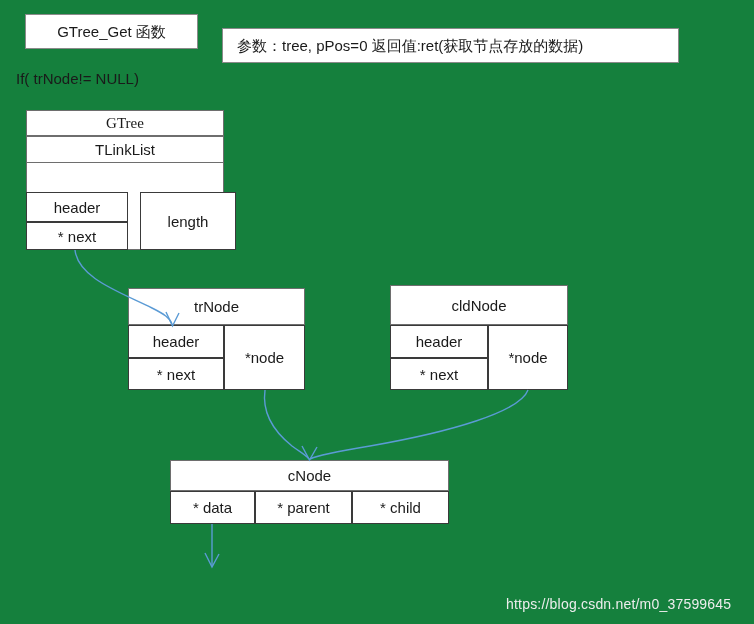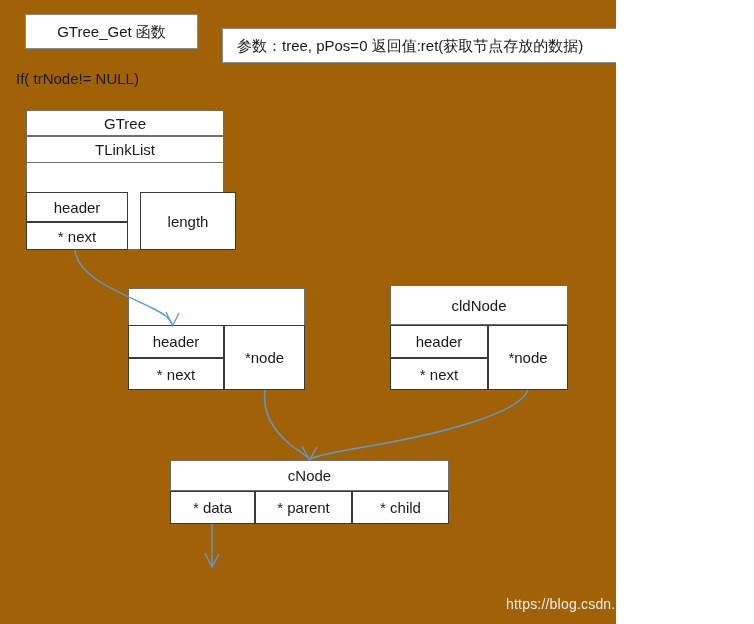--- a/index.html
+++ b/index.html
@@ -7,23 +7,23 @@
     margin: 0;
     padding: 0;
     background: #ffffff;
   }
   body {
     font-family: "Liberation Sans", "DejaVu Sans", sans-serif;
     color: #1a1a1a;
   }
   #canvas {
     position: relative;
-    width: 616px;
+    width: 754px;
     height: 624px;
-    background: #a16207;
+    background: #15803d;
     overflow: hidden;
   }
   .box {
     position: absolute;
     box-sizing: border-box;
     border: 1.5px solid #7f7f7f;
     background: #ffffff;
     display: flex;
     align-items: center;
     justify-content: center;
@@ -100,37 +100,40 @@
   </div>
 
   <div class="box hdr-box left-text" style="left:222px; top:14px; width:457px; height:35px;margin-top:14px;">
     <span>参数：tree, pPos=0  返回值:ret(获取节点存放的数据)</span>
   </div>
 
   <div class="plain-text" style="left:16px; top:70px;">If( trNode!= NULL)</div>
 
   <div class="struct" style="left:26px; top:110px; width:198px; height:140px;">
   </div>
-  <div class="cell title" style="left:26px; top:110px; width:198px; height:26px;">
+  <div class="cell title" style="left:26px; top:110px; width:198px; height:26px;font-family:Liberation Serif, serif;">
     <span>GTree</span>
   </div>
   <div class="cell title" style="left:26px; top:136px; width:198px; height:27px;">
     <span>TLinkList</span>
   </div>
   <div class="cell" style="left:26px; top:192px; width:102px; height:30px;">
     <span>header</span>
   </div>
   <div class="cell" style="left:26px; top:222px; width:102px; height:28px;">
     <span>* next</span>
   </div>
   <div class="cell" style="left:140px; top:192px; width:96px; height:58px;">
     <span>length</span>
   </div>
 
   <div class="struct" style="left:128px; top:288px; width:177px; height:102px;">
+  </div>
+  <div class="cell title" style="left:128px; top:288px; width:177px; height:37px;">
+    <span>trNode</span>
   </div>
   <div class="cell" style="left:128px; top:325px; width:96px; height:33px;">
     <span>header</span>
   </div>
   <div class="cell" style="left:128px; top:358px; width:96px; height:32px;">
     <span>* next</span>
   </div>
   <div class="cell" style="left:224px; top:325px; width:81px; height:65px;">
     <span>*node</span>
   </div>

